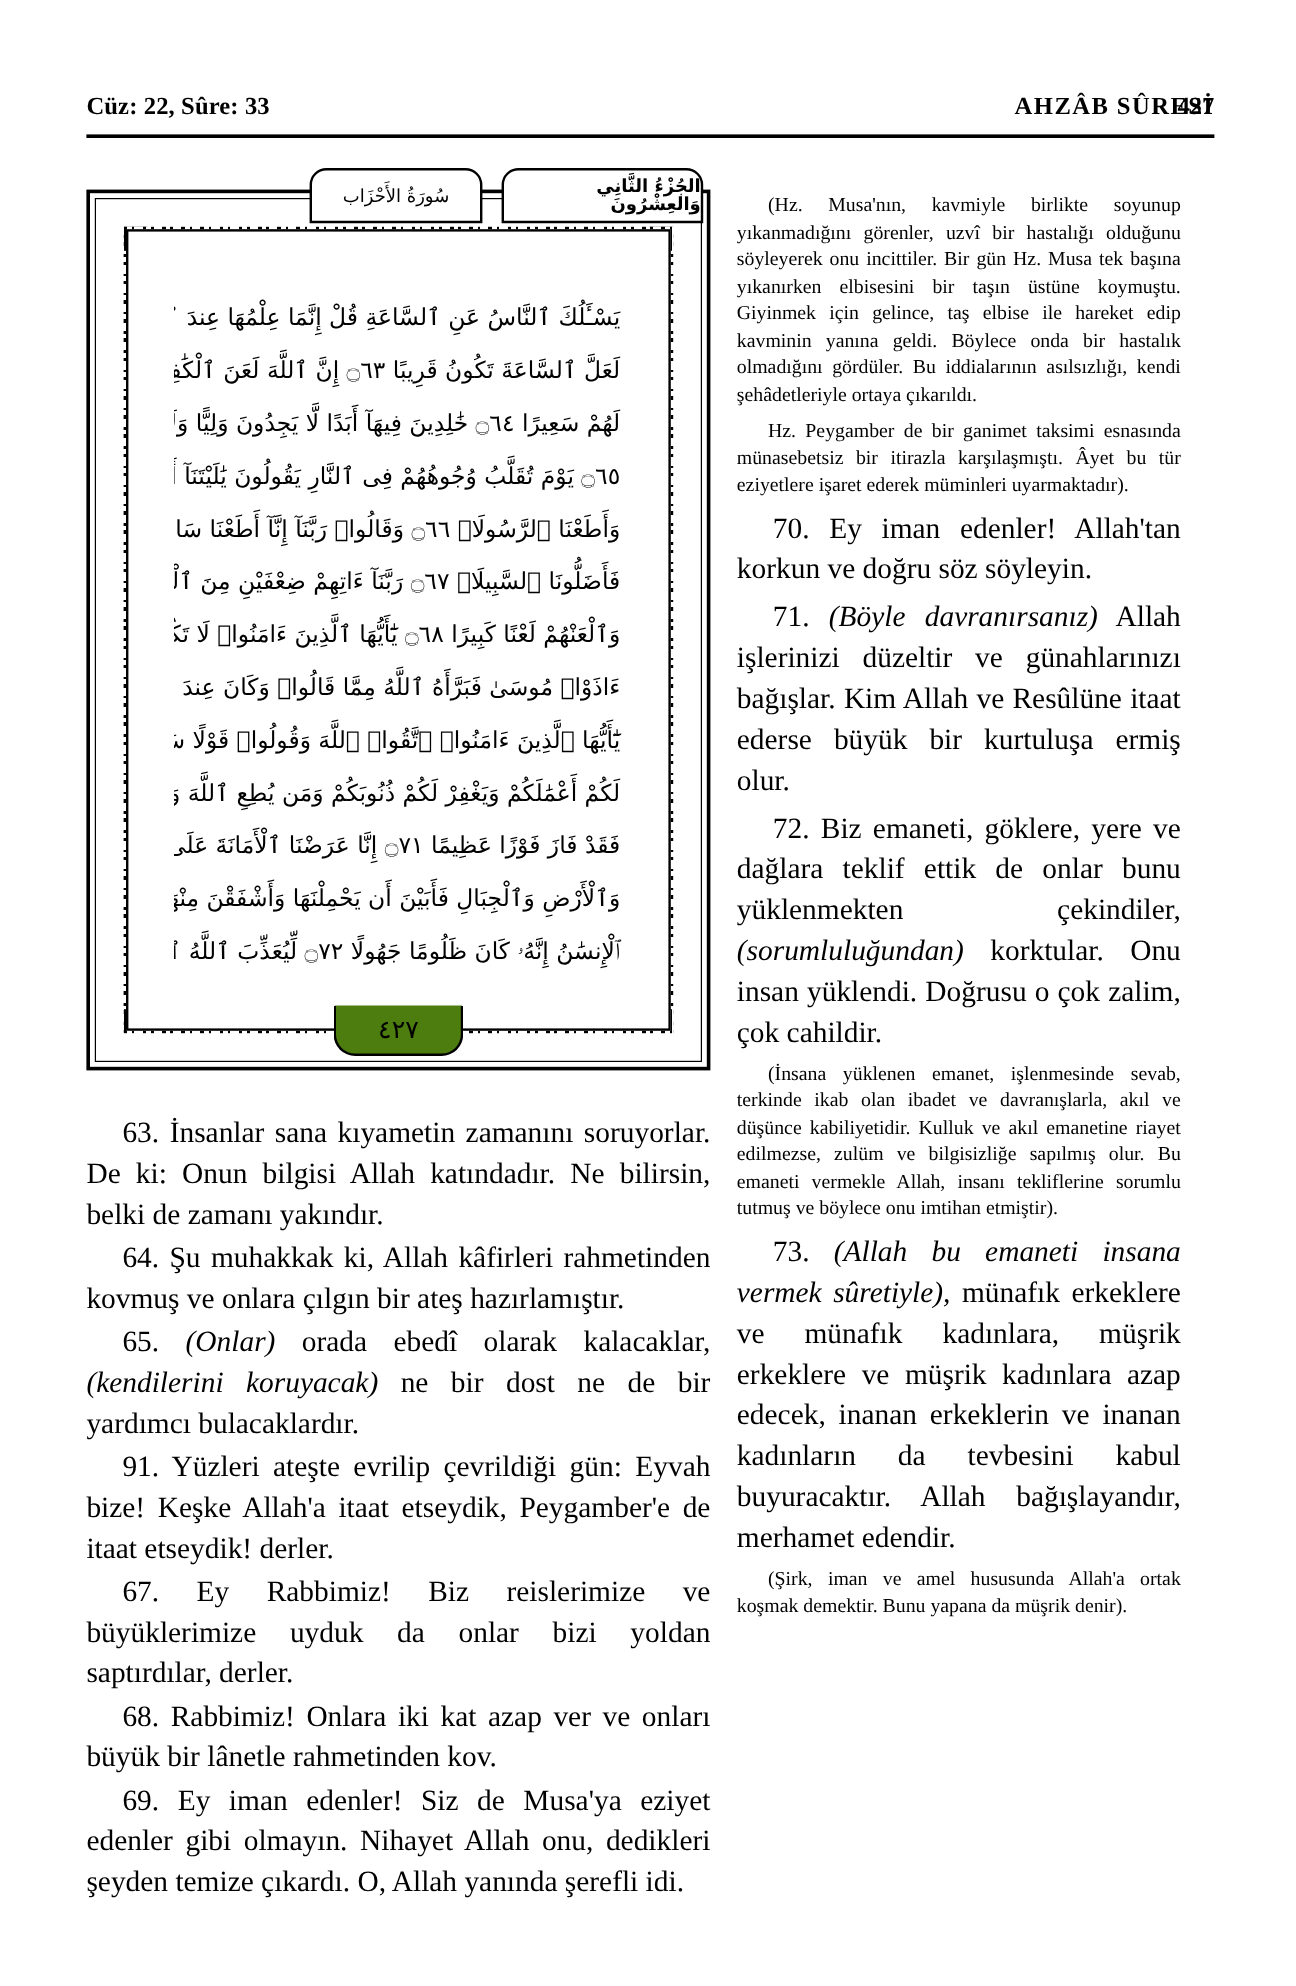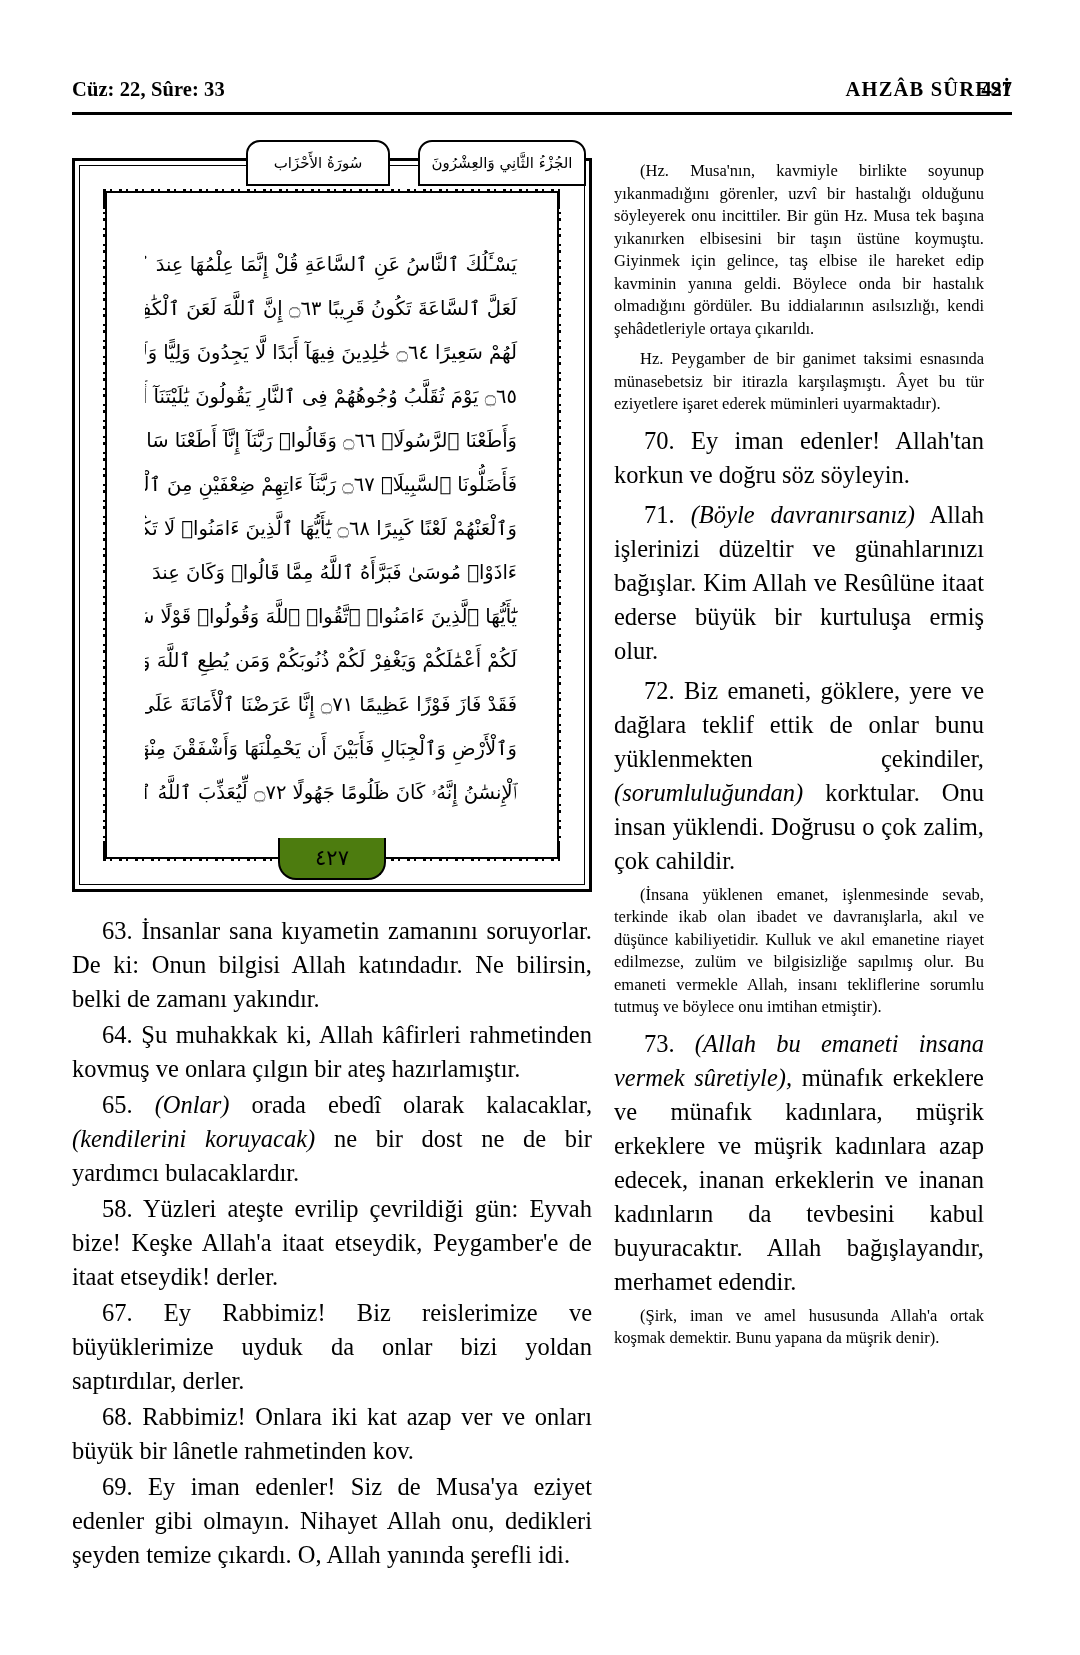--- a/index.html
+++ b/index.html
@@ -135,22 +135,22 @@
     display: flex;
     align-items: center;
     justify-content: center;
     direction: rtl;
     font-family: "DejaVu Sans", "Liberation Sans", sans-serif;
     font-size: 15px;
     line-height: 1;
     overflow: hidden;
     z-index: 5;
   }
-  .cartouche.surah { left: 174px; width: 144px; }
-  .cartouche.juz   { left: 346px; width: 168px; }
+  .cartouche.surah { left: 186px; width: 144px; }
+  .cartouche.juz   { left: 346px; width: 168px; font-weight: bold; }
 
   
   .ayat {
     position: absolute;
     left: 38px; top: 46px;
     right: 38px; bottom: 48px;
     direction: rtl;
     text-align: justify;
     text-align-last: justify;
     font-family: "DejaVu Sans", "Liberation Sans", sans-serif;
@@ -184,21 +184,21 @@
     justify-content: center;
     direction: rtl;
     font-family: "DejaVu Sans", "Liberation Sans", sans-serif;
     font-size: 21px;
     letter-spacing: 2px;
     z-index: 6;
   }
 
   
   .trans {
-    margin-top: 22px;
+    margin-top: 36px;
   }
   .trans p {
     margin: 0 0 2px 0;
     text-indent: 30px;
     text-align: justify;
     font-size: 24.5px;
     line-height: 34px;
     font-family: "Liberation Serif", serif;
   }
   .trans p .vn { white-space: nowrap; }
@@ -272,21 +272,21 @@
       </p>
       <p>
         <span class="vn">64.</span>
         <span>Şu muhakkak ki, Allah kâfirleri rahmetinden kovmuş ve onlara çılgın bir ateş hazırlamıştır.</span>
       </p>
       <p>
         <span class="vn">65.</span>
         <i>(Onlar)</i><span> orada ebedî olarak kalacaklar, </span><i>(kendilerini koruyacak)</i><span> ne bir dost ne de bir yardımcı bulacaklardır.</span>
       </p>
       <p>
-        <span class="vn">58.</span>
+        <span class="vn">91.</span>
         <span>Yüzleri ateşte evrilip çevrildiği gün: Eyvah bize! Keşke Allah'a itaat etseydik, Peygamber'e de itaat etseydik! derler.</span>
       </p>
       <p>
         <span class="vn">67.</span>
         <span>Ey Rabbimiz! Biz reislerimize ve büyüklerimize uyduk da onlar bizi yoldan saptırdılar, derler.</span>
       </p>
       <p>
         <span class="vn">68.</span>
         <span>Rabbimiz! Onlara iki kat azap ver ve onları büyük bir lânetle rahmetinden kov.</span>
       </p>

